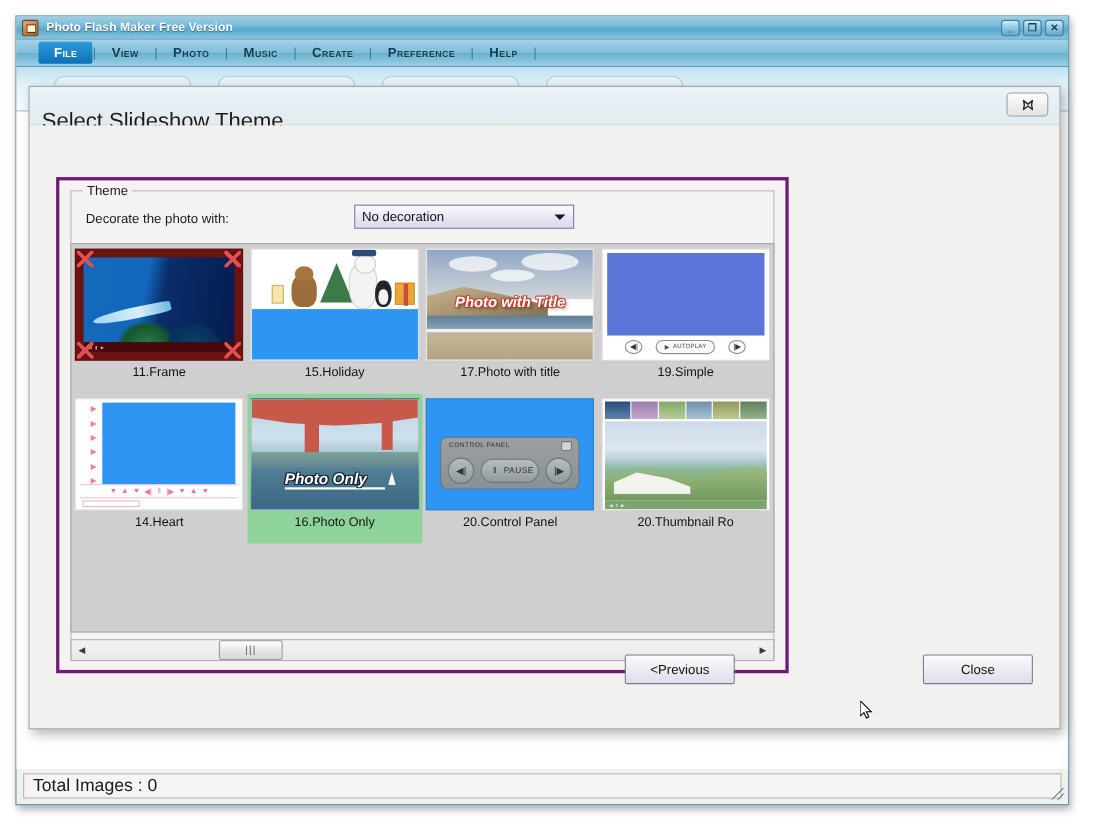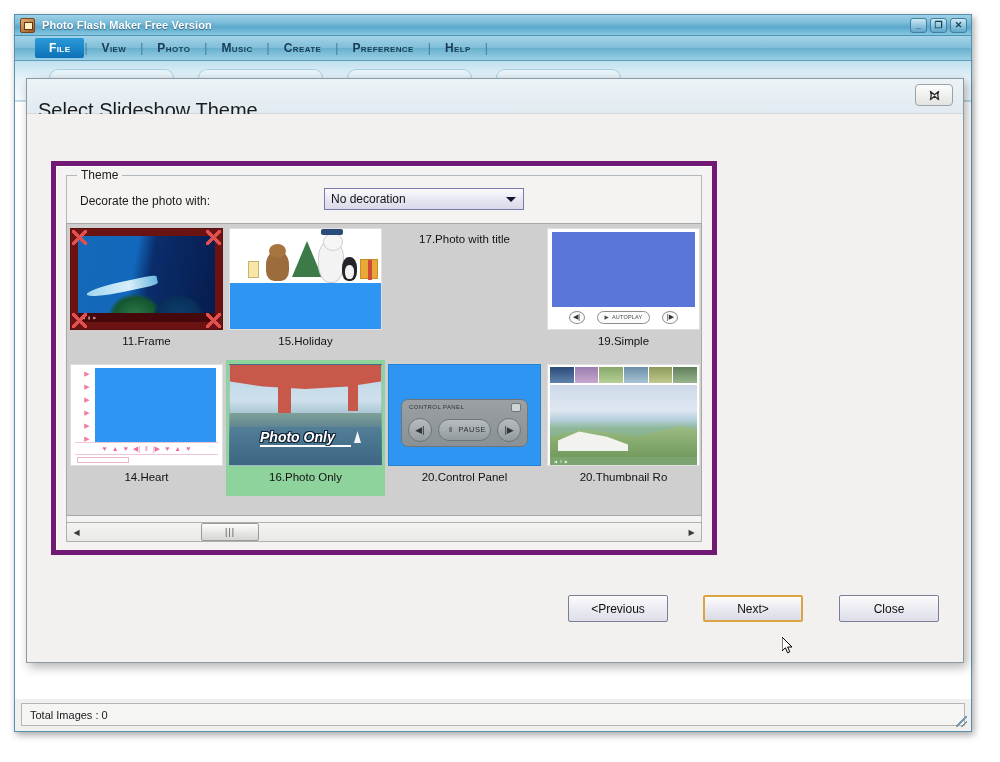--- a/index.html
+++ b/index.html
@@ -99,21 +99,21 @@
     border-top: 1px solid #ccdfe9;
   }
 
   
   #status-bar {
     position: absolute; left: 6px; right: 6px; bottom: 5px;
     height: 23px;
     background: #f5f5f4;
     border: 1px solid #b6b6b4;
     display: flex; align-items: center; padding: 0 8px;
-    font-size: 11px; color: #1a1a1a;
+    font-size: 16px; color: #1a1a1a;
   }
   #status-resize {
     position: absolute; right: 4px; bottom: 4px;
     width: 11px; height: 11px;
     background:
       linear-gradient(135deg, transparent 45%, #7d98aa 45%, #7d98aa 55%, transparent 55%),
       linear-gradient(135deg, transparent 70%, #7d98aa 70%, #7d98aa 80%, transparent 80%);
   }
 
   
@@ -140,23 +140,23 @@
     display: flex; align-items: center; justify-content: center;
     cursor: pointer;
   }
   #dlg-close svg { width: 13px; height: 13px; }
 
   #dlg-body { position: absolute; left: 0; right: 0; top: 35px; bottom: 0; background: #f2f1ef; }
 
   
   #theme-group {
     position: absolute; left: 24px; top: 47px;
-    width: 666px; height: 394px;
+    width: 666px; height: 451px;
     background: #f4f3f1;
-    border: 5px solid #701a75;
+    border: 3px solid #701a75;
     box-shadow: 1px 1px 0 #ffffff inset;
   }
   #theme-inner {
     position: absolute; left: 10px; top: 9px; right: 10px; bottom: 9px;
     border: 1px solid #b2b8bc;
     background: #f4f3f1;
   }
   #theme-legend {
     position: absolute; left: 21px; top: 2px;
     background: #f4f3f1; padding: 0 4px;
@@ -562,20 +562,31 @@
               <div class="tree"></div>
               <div class="snowman"></div>
               <div class="penguin"></div>
               <div class="gift"></div>
               <div class="photo"></div>
             </div>
             <div class="thumb-label">15.Holiday</div>
           </div>
 
           <div class="thumb-cell">
+            <div class="thumb-img t-title">
+              <div class="sky"></div>
+              <div class="cloud" style="left:20px;top:6px;width:44px;height:14px"></div>
+              <div class="cloud" style="left:86px;top:3px;width:52px;height:16px"></div>
+              <div class="cloud" style="left:58px;top:18px;width:40px;height:11px"></div>
+              <div class="cliff"></div>
+              <div class="sea"></div>
+              <div class="foam"></div>
+              <div class="sand"></div>
+              <div class="caption">Photo with Title</div>
+            </div>
             <div class="thumb-label">17.Photo with title</div>
           </div>
 
           <div class="thumb-cell">
             <div class="thumb-img t-simple">
               <div class="screen"></div>
               <div class="ctl">
                 <span class="rnd-btn">◀|</span>
                 <span class="autoplay">
                   <span>▶</span>
@@ -681,20 +692,19 @@
       <div id="hscroll">
         <div class="sb-arrow">◀</div>
         <div id="sb-track">
           <div id="sb-thumb">|||</div>
         </div>
         <div class="sb-arrow">▶</div>
       </div>
     </div>
 
     <div class="dlg-btn" id="btn-previous">&lt;Previous</div>
-    <div class="dlg-btn" id="btn-next">Next&gt;</div>
     <div class="dlg-btn" id="btn-close">Close</div>
   </div>
 </div>
 
 <svg id="cursor" viewBox="0 0 12 18">
   <path d="M0 0 L0 14 L3.4 10.8 L5.6 15.8 L7.8 14.8 L5.6 10 L10 10 Z" fill="#ffffff" stroke="#000000" stroke-width="1"></path>
 </svg>
 
 </body></html>

